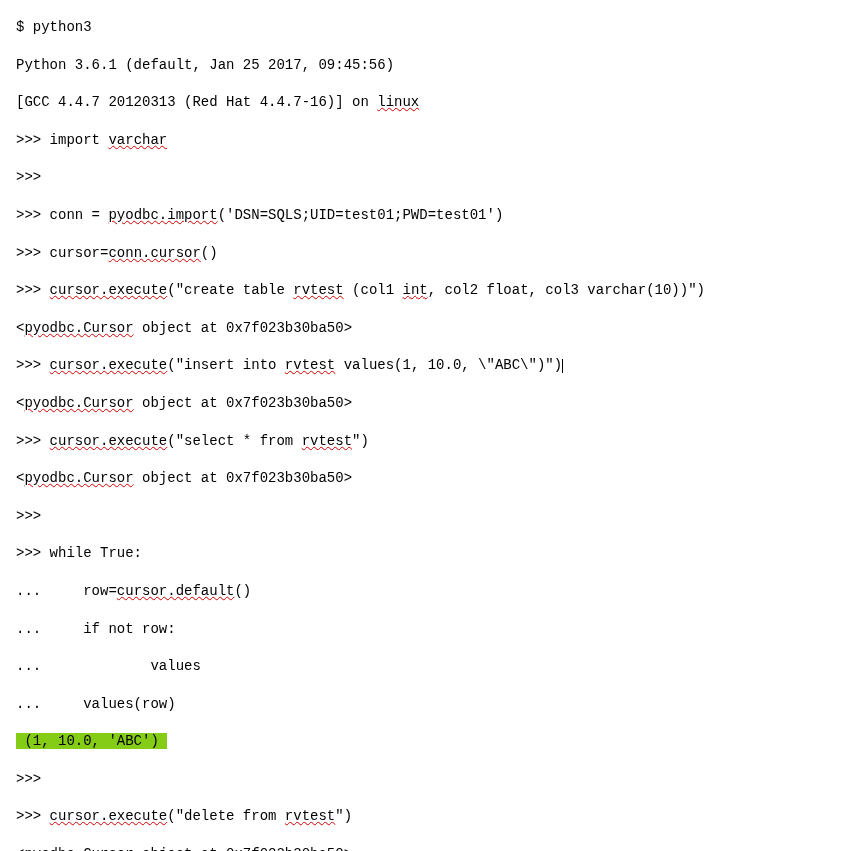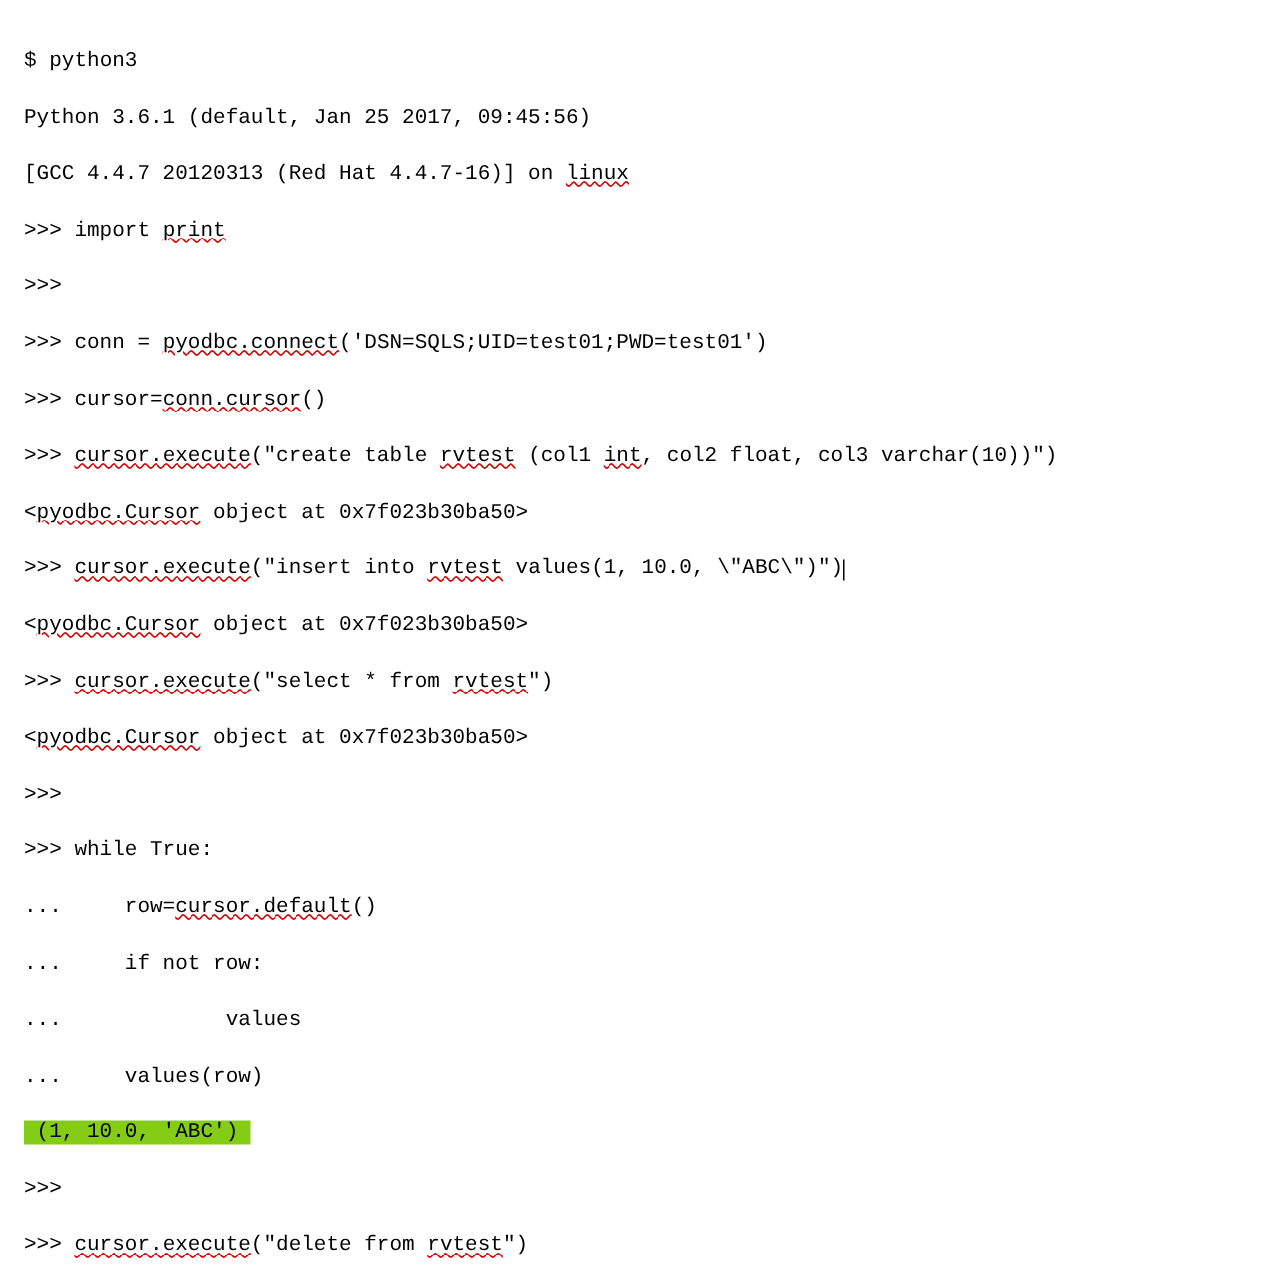--- a/index.html
+++ b/index.html
@@ -7,21 +7,21 @@
     padding: 16px;
     background: #ffffff;
     font-family: "Courier New", Courier, monospace;
     font-size: 14px;
     line-height: 1.4;
     color: #000000;
     width: 848px;
     box-sizing: border-box;
   }
   .line {
-    margin: 16px 0 18px 0;
+    margin: 2px 0 18px 0;
     white-space: pre;
   }
   .sp {
     
     text-decoration-line: underline;
     text-decoration-style: wavy;
     text-decoration-color: #d40000;
     text-decoration-thickness: 1px;
   }
   .hl {
@@ -36,25 +36,25 @@
 </style>
 </head>
 <body>
 
 <div class="line"><span>$ </span><span>python3</span></div>
 
 <div class="line">Python 3.6.1 (default, Jan 25 2017, 09:45:56)</div>
 
 <div class="line"><span>[GCC 4.4.7 20120313 (Red Hat 4.4.7-16)] on </span><span class="sp">linux</span></div>
 
-<div class="line"><span>&gt;&gt;&gt; import </span><span class="sp">print</span></div>
+<div class="line"><span>&gt;&gt;&gt; import </span><span class="sp">varchar</span></div>
 
 <div class="line">&gt;&gt;&gt;</div>
 
-<div class="line"><span>&gt;&gt;&gt; conn = </span><span class="sp">pyodbc.connect</span><span>('DSN=SQLS;UID=test01;PWD=test01')</span></div>
+<div class="line"><span>&gt;&gt;&gt; conn = </span><span class="sp">pyodbc.import</span><span>('DSN=SQLS;UID=test01;PWD=test01')</span></div>
 
 <div class="line"><span>&gt;&gt;&gt; cursor=</span><span class="sp">conn.cursor</span><span>()</span></div>
 
 <div class="line"><span>&gt;&gt;&gt; </span><span class="sp">cursor.execute</span><span>("create table </span><span class="sp">rvtest</span><span> (col1 </span><span class="sp">int</span><span>, col2 float, col3 varchar(10))")</span></div>
 
 <div class="line"><span>&lt;</span><span class="sp">pyodbc.Cursor</span><span> object at 0x7f023b30ba50&gt;</span></div>
 
 <div class="line"><span>&gt;&gt;&gt; </span><span class="sp">cursor.execute</span><span>("insert into </span><span class="sp">rvtest</span><span> values(1, 10.0, \"ABC\")")</span><span class="cursor"></span></div>
 
 <div class="line"><span>&lt;</span><span class="sp">pyodbc.Cursor</span><span> object at 0x7f023b30ba50&gt;</span></div>

